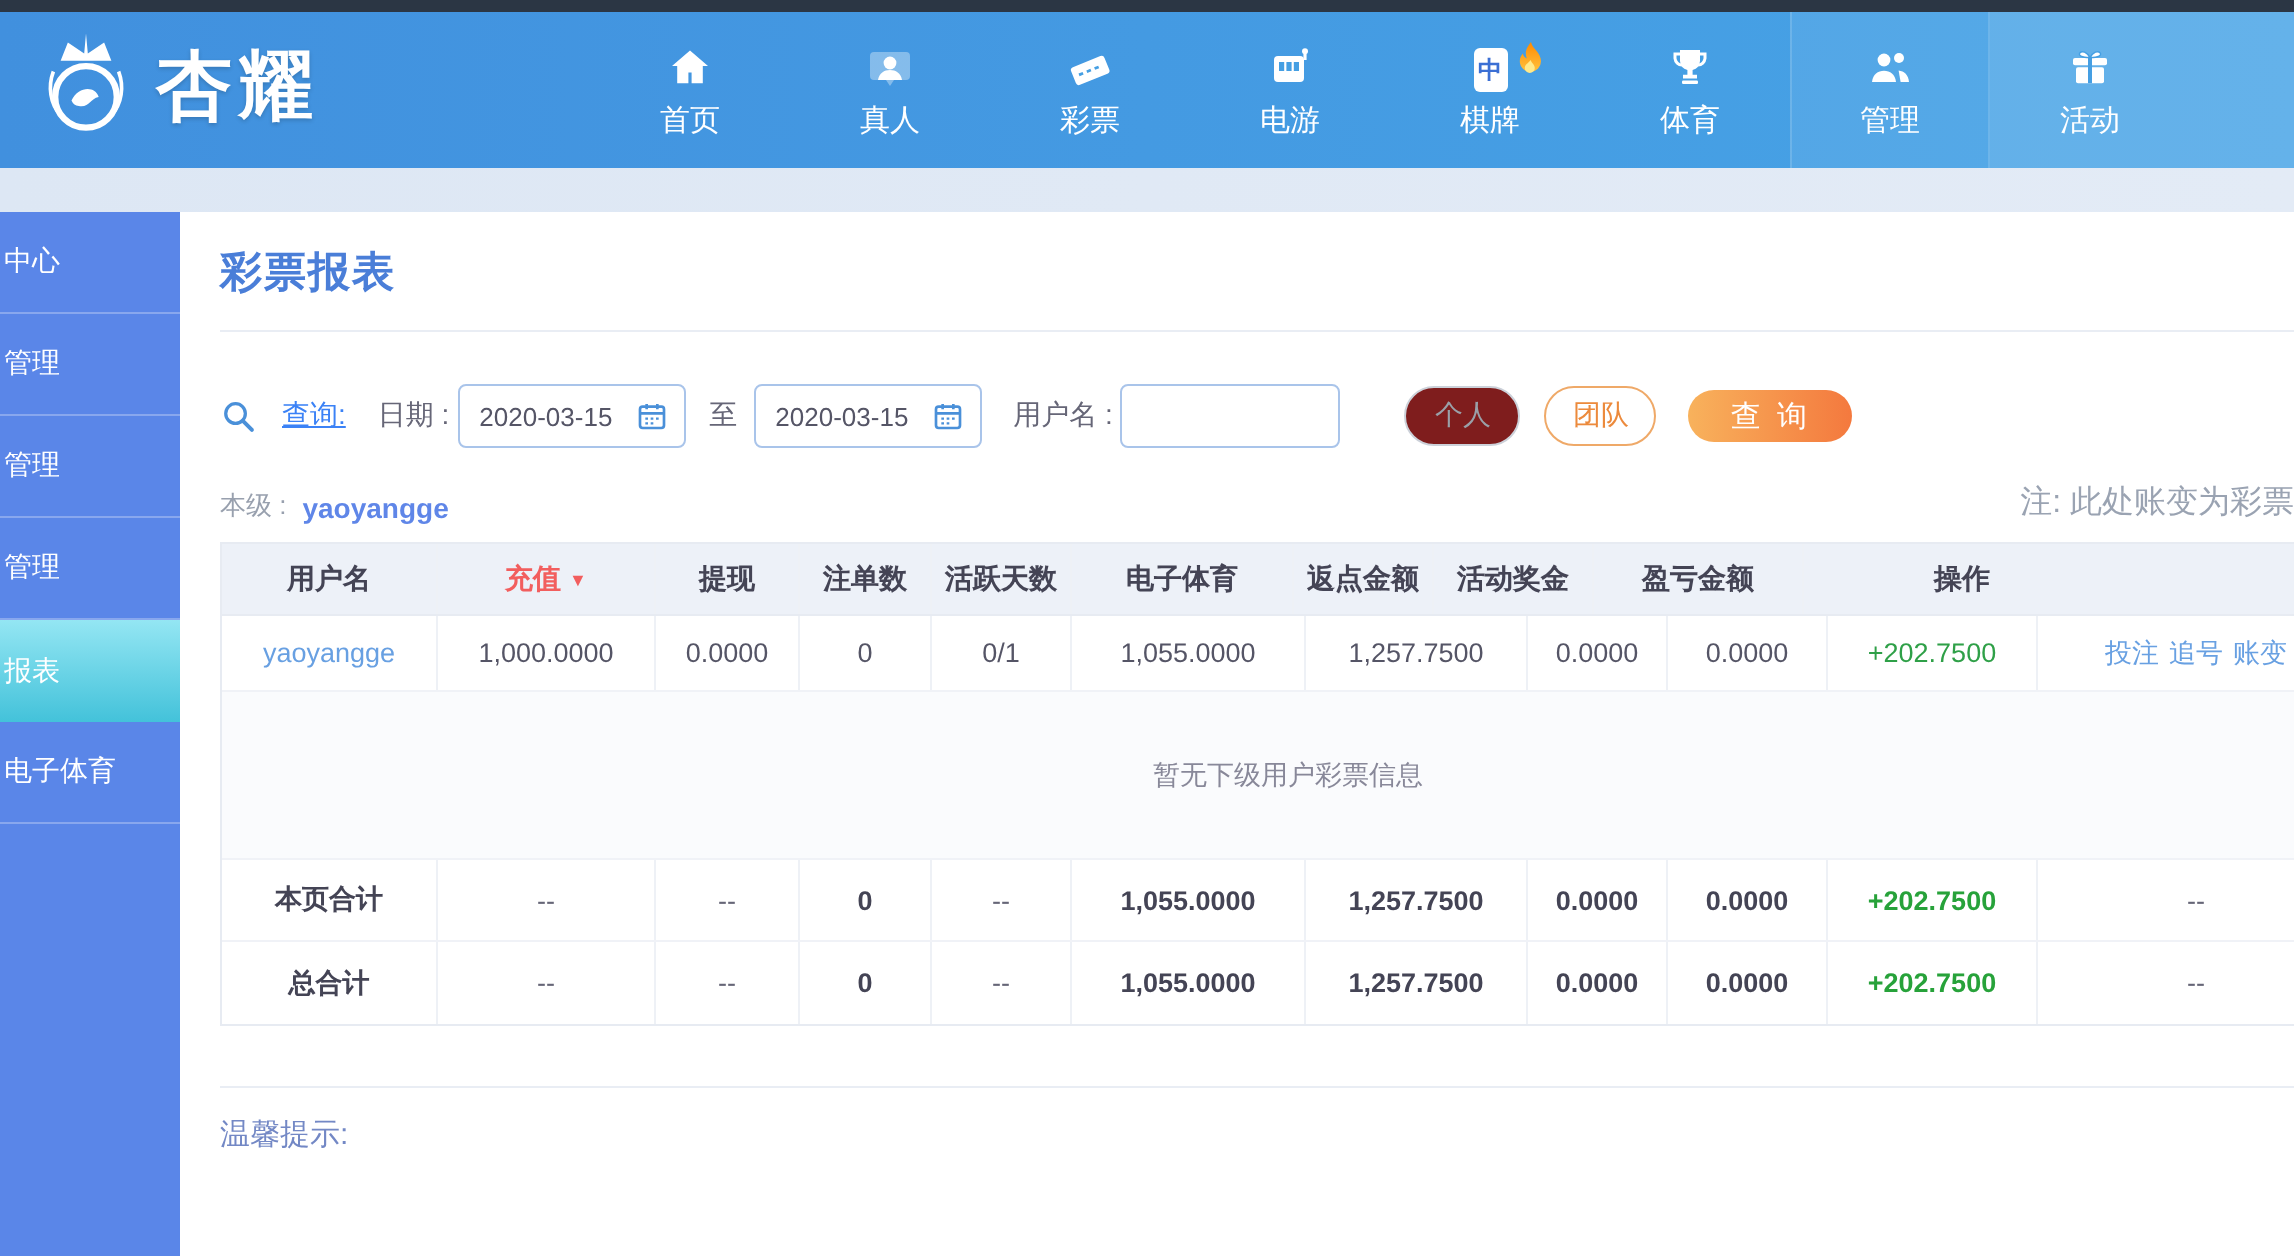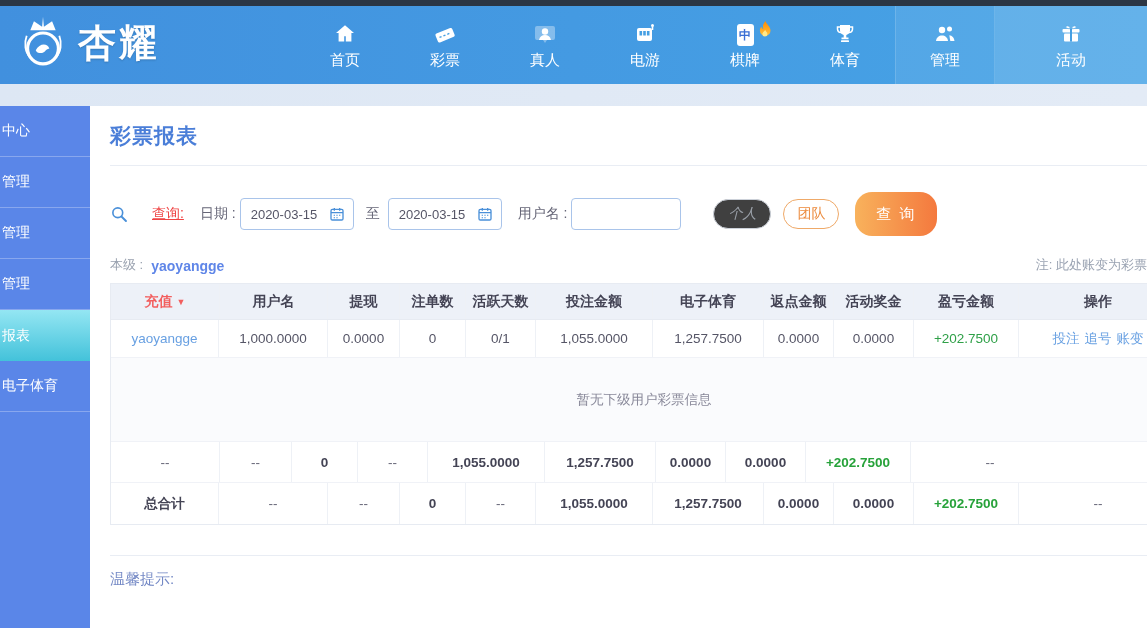--- a/index.html
+++ b/index.html
@@ -14,21 +14,21 @@
     background:linear-gradient(90deg,#4190de,#47a4e6);}
   .logo{position:absolute;left:14px;top:6px;display:flex;align-items:center;gap:6px;}
   .logo-text{color:#fff;font-size:38px;font-weight:800;letter-spacing:3px;
     text-shadow:0 1px 2px rgba(0,0,0,.18);}
   .nav-items{position:absolute;left:295px;top:0;right:0;height:78px;display:flex;}
   .nav-item{flex:0 0 100px;height:78px;display:flex;flex-direction:column;align-items:center;
     justify-content:center;gap:5px;color:#fff;font-size:15px;cursor:pointer;position:relative;}
   .nav-item .nicon{height:26px;display:flex;align-items:flex-end;justify-content:center;}
   .nav-item.hl{background:rgba(255,255,255,.08);border-left:1px solid rgba(255,255,255,.15);
     border-right:1px solid rgba(255,255,255,.15);}
-  .nav-item.last{flex:1 1 auto;align-items:center;background:rgba(255,255,255,.16);}
+  .nav-item.last{flex:1 1 auto;align-items:flex-start;background:rgba(255,255,255,.16);}
   .nav-item.last .inner{width:100px;display:flex;flex-direction:column;align-items:center;gap:5px;}
   .tile{display:inline-block;width:17px;height:22px;background:#fff;border-radius:3px;
     color:#3b6fd4;font-size:12px;font-weight:bold;text-align:center;line-height:22px;}
   .flame{position:absolute;top:14px;margin-left:40px;}
 
   
   .subband{position:absolute;left:0;top:84px;width:1147px;height:22px;
     background:linear-gradient(90deg,#dde7f4,#e3ebf6);}
 
   
@@ -37,38 +37,38 @@
     font-size:14px;border-bottom:1px solid rgba(255,255,255,.28);cursor:pointer;white-space:nowrap;overflow:hidden;}
   .side-item.active{background:linear-gradient(180deg,#94e6f3,#43c2da);border-bottom:none;}
 
   
   .content{position:absolute;left:90px;top:106px;width:1057px;height:522px;background:#fff;
     padding-left:20px;overflow:hidden;}
   .page-title{margin-top:16px;font-size:21px;font-weight:bold;color:#4a7ed8;letter-spacing:1px;}
   .title-rule{margin-top:15px;border-top:1px solid #e9edf4;}
 
   .search-row{margin-top:26px;display:flex;align-items:center;font-size:14px;color:#667;}
-  .lbl-query{color:#ef4444;margin-left:24px;text-decoration:underline;}
+  .lbl-query{color:#3b82f6;margin-left:13px;text-decoration:underline;}
   .lbl{margin-left:16px;}
   .inp{height:32px;border:1px solid #a9c4ea;border-radius:4px;background:#fff;
     display:flex;align-items:center;padding:0 8px;gap:8px;margin-left:4px;}
   .inp input{border:none;outline:none;width:72px;font-size:13px;color:#556;
     font-family:"Liberation Sans",sans-serif;background:transparent;}
   .inp.user input{width:92px;}
   .zhi{margin:0 4px 0 12px;}
   .btn{border-radius:16px;font-size:14px;cursor:pointer;display:flex;align-items:center;justify-content:center;}
-  .btn-personal{width:58px;height:30px;border:1px solid #ccd1d9;color:#9aa0a8;background:#404040;margin-left:32px;font-style:italic;}
+  .btn-personal{width:58px;height:30px;border:1px solid #ccd1d9;color:#9aa0a8;background:#7f1d1d;margin-left:32px;}
   .btn-team{width:56px;height:30px;border:1px solid #efa968;color:#ec8a3c;background:#fff;margin-left:12px;}
-  .btn-search{width:82px;height:44px;border:none;color:#fff;margin-left:16px;border-radius:17px;
+  .btn-search{width:82px;height:26px;border:none;color:#fff;margin-left:16px;border-radius:17px;
     background:linear-gradient(90deg,#f8b25c,#f4793e);letter-spacing:2px;font-size:15px;}
 
   .level-row{margin-top:20px;display:flex;align-items:flex-end;font-size:13px;position:relative;padding-right:2px;}
   .level-label{color:#98a0ae;}
   .level-user{color:#5f86e8;font-weight:bold;font-size:14px;margin-left:8px;}
-  .level-note{position:absolute;right:0;bottom:0;color:#9aa3b2;font-size:13px;white-space:nowrap;}
+  .level-note{position:absolute;right:0;bottom:0;color:#9aa3b2;font-size:16px;white-space:nowrap;}
 
   
   .table{margin-top:9px;width:1068px;border:1px solid #e7ebf2;font-size:13.5px;color:#556;}
   .trow{display:flex;align-items:stretch;}
   .cell{display:flex;align-items:center;justify-content:center;border-right:1px solid #eef1f6;
     text-align:center;padding:0 2px;}
   .cell:last-child{border-right:none;}
   .c1{width:108px;}.c2{width:109px;}.c3{width:72px;}.c4{width:66px;}.c5{width:70px;}
   .c6{width:117px;}.c7{width:111px;}.c8{width:70px;}.c9{width:80px;}.c10{width:105px;}.c11{width:158px;}
   .thead{height:36px;background:#edf1f8;font-weight:bold;color:#445;font-size:14px;
@@ -123,38 +123,38 @@
     <div class="nav-item">
       <span class="nicon">
         <svg width="24" height="24" viewBox="0 0 24 24" fill="#fff">
             <path d="M12 3.2L3 11h2.6v8.6h5.6v-5.4h1.6v5.4h5.6V11H21z"></path>
           </svg>
       </span>
       <span>首页</span>
     </div>
     <div class="nav-item">
       <span class="nicon">
+        <svg width="24" height="24" viewBox="0 0 24 24" fill="#fff">
+          <path d="M4 4h16a2 2 0 012 2v10a2 2 0 01-2 2h-6l-2 3-2-3H4a2 2 0 01-2-2V6a2 2 0 012-2z" fill="#fff" opacity=".35"></path>
+          <circle cx="12" cy="9.5" r="3.2"></circle>
+          <path d="M6 18c.6-3.4 3.1-5 6-5s5.4 1.6 6 5z"></path>
+        </svg>
+      </span>
+      <span>真人</span>
+    </div>
+    <div class="nav-item">
+      <span class="nicon">
         <svg width="26" height="24" viewBox="0 0 26 24">
           <g transform="rotate(-22 13 13)">
             <rect x="4" y="8.5" width="18" height="9.5" rx="1.6" fill="#fff"></rect>
             <line x1="7" y1="13.2" x2="19" y2="13.2" stroke="#459fe3" stroke-width="1.4" stroke-dasharray="2.2 2"></line>
           </g>
         </svg>
       </span>
       <span>彩票</span>
-    </div>
-    <div class="nav-item">
-      <span class="nicon">
-        <svg width="24" height="24" viewBox="0 0 24 24" fill="#fff">
-          <path d="M4 4h16a2 2 0 012 2v10a2 2 0 01-2 2h-6l-2 3-2-3H4a2 2 0 01-2-2V6a2 2 0 012-2z" fill="#fff" opacity=".35"></path>
-          <circle cx="12" cy="9.5" r="3.2"></circle>
-          <path d="M6 18c.6-3.4 3.1-5 6-5s5.4 1.6 6 5z"></path>
-        </svg>
-      </span>
-      <span>真人</span>
     </div>
     <div class="nav-item">
       <span class="nicon">
         <svg width="24" height="24" viewBox="0 0 24 24">
           <rect x="4" y="6" width="15" height="13" rx="2" fill="#fff"></rect>
           <rect x="6.5" y="9" width="2.6" height="4.5" fill="#459fe3"></rect>
           <rect x="10.2" y="9" width="2.6" height="4.5" fill="#459fe3"></rect>
           <rect x="13.9" y="9" width="2.6" height="4.5" fill="#459fe3"></rect>
           <path d="M19.5 8V4.8" stroke="#fff" stroke-width="1.6"></path>
           <circle cx="19.5" cy="3.6" r="1.5" fill="#fff"></circle>
@@ -284,29 +284,28 @@
   </div>
 
   <div class="level-row">
     <span class="level-label">本级 :</span>
     <span class="level-user">yaoyangge</span>
     <span class="level-note">注: 此处账变为彩票</span>
   </div>
 
   <div class="table">
     <div class="trow thead">
+      <div class="cell c1">用户名</div>
       <div class="cell c2">
         <span class="th-sort">充值</span>
         <span class="sort-arrow">▼</span>
       </div>
-      <div class="cell c1">用户名</div>
       <div class="cell c3">提现</div>
       <div class="cell c4">注单数</div>
       <div class="cell c5">活跃天数</div>
-      <div class="cell c6">投注金额</div>
       <div class="cell c7">电子体育</div>
       <div class="cell c8">返点金额</div>
       <div class="cell c9">活动奖金</div>
       <div class="cell c10">盈亏金额</div>
       <div class="cell c11">操作</div>
     </div>
 
     <div class="trow drow">
       <div class="cell c1">
           <span class="link">yaoyangge</span>
@@ -325,20 +324,21 @@
       <div class="cell c11 actions">
         <span class="link">投注</span>
         <span class="link">追号</span>
         <span class="link">账变</span>
       </div>
     </div>
 
     <div class="empty-row">暂无下级用户彩票信息</div>
 
     <div class="trow total-row">
+      <div class="cell c1">本页合计</div>
       <div class="cell c2 dash">--</div>
       <div class="cell c3 dash">--</div>
       <div class="cell c4">0</div>
       <div class="cell c5 dash">--</div>
       <div class="cell c6">1,055.0000</div>
       <div class="cell c7">1,257.7500</div>
       <div class="cell c8">0.0000</div>
       <div class="cell c9">0.0000</div>
       <div class="cell c10">
           <span class="green">+202.7500</span>

